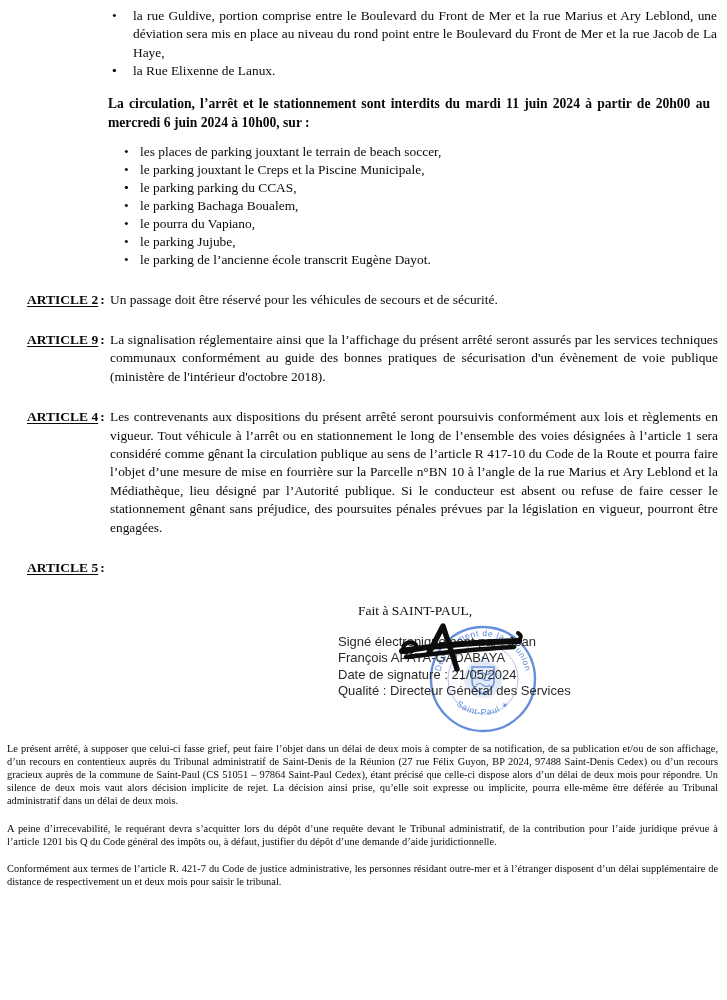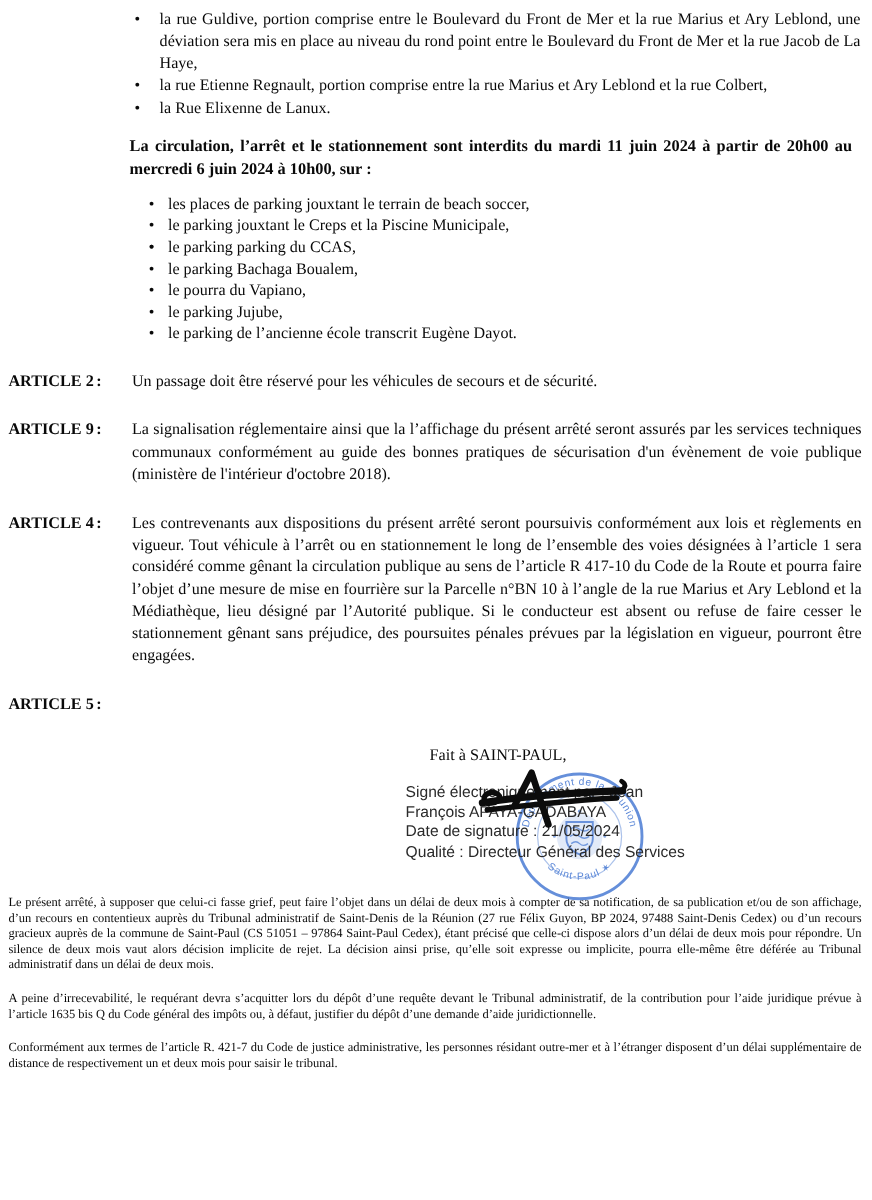--- a/index.html
+++ b/index.html
@@ -22,49 +22,48 @@
   }
 
   
   ul.list2{padding-left:133px;margin-top:11px;}
   ul.list2 li{position:relative;font-size:13.4px;line-height:18px;}
   ul.list2 .bullet{position:absolute;left:-16px;top:0;}
 
   
   .article{display:flex;margin-top:22px;}
   .article-label{flex:0 0 103px;font-weight:bold;font-size:13.5px;line-height:18.4px;white-space:nowrap;}
-  .article-label .u{text-underline-offset:2px;padding-right:2px;}
+  .article-label .u{text-decoration:underline;text-underline-offset:2px;padding-right:2px;margin-left:20px;}
   .article-body{flex:1;text-align:justify;font-size:13.4px;line-height:18.4px;}
 
   
   .fait{margin:24px 0 0 351px;font-size:13.5px;line-height:18px;}
   .sig-area{position:relative;margin:14px 0 0 331px;height:70px;}
   .sig-lines{position:relative;z-index:2;font-family:"Liberation Sans", sans-serif;font-size:13px;line-height:16.6px;color:#2a2a2a;}
   .stamp-svg{position:absolute;left:91px;top:-9px;z-index:1;}
   .scribble-svg{position:absolute;left:55px;top:-13px;z-index:3;}
 
   
-  .footer{margin-top:24px;}
+  .footer{margin-top:38px;}
   .footer p{margin:0;font-size:10.4px;line-height:13.1px;text-align:justify;}
   .footer p + p{margin-top:15px;}
   .footer p.p3{margin-top:14px;font-family:Liberation Serif, serif;}
 </style>
 </head>
 <body>
 
 <div class="page">
 
   <ul class="list list1">
     <li>
       <span class="bullet">•</span>
       <span>la rue Guldive, portion comprise entre le Boulevard du Front de Mer et la rue Marius et Ary Leblond, une déviation sera mis en place au niveau du rond point entre le Boulevard du Front de Mer et la rue Jacob de La Haye,</span>
     </li>
     <li>
       <span class="bullet">•</span>
-      <span>la rue Etienne Regnault, portion comprise entre la rue Marius et Ary Leblond et la rue Colbert,</span>
     </li>
     <li>
       <span class="bullet">•</span>
       <span>la Rue Elixenne de Lanux.</span>
     </li>
   </ul>
 
   <p class="heading-bold">La circulation, l’arrêt et le stationnement sont interdits du mardi 11 juin 2024 à partir de 20h00 au mercredi 6 juin 2024 à 10h00, sur :</p>
 
   <ul class="list list2">
@@ -164,17 +163,17 @@
         <path d="M 9,30 C 45,24 95,21 126,20" stroke-width="6"></path>
         <path d="M 13,36 C 55,31 100,27 121,26" stroke-width="4.5"></path>
         <path d="M 36,32 L 50,5 L 64,48" stroke-width="5.5"></path>
         <path d="M 121,21 c 7,-2 9,-6 4,-9" stroke-width="4"></path>
       </g>
     </svg>
   </div>
 
   <div class="footer">
     <p class="p1">Le présent arrêté, à supposer que celui-ci fasse grief, peut faire l’objet dans un délai de deux mois à compter de sa notification, de sa publication et/ou de son affichage, d’un recours en contentieux auprès du Tribunal administratif de Saint-Denis de la Réunion (27 rue Félix Guyon, BP 2024, 97488 Saint-Denis Cedex) ou d’un recours gracieux auprès de la commune de Saint-Paul (CS 51051 – 97864 Saint-Paul Cedex), étant précisé que celle-ci dispose alors d’un délai de deux mois pour répondre. Un silence de deux mois vaut alors décision implicite de rejet. La décision ainsi prise, qu’elle soit expresse ou implicite, pourra elle-même être déférée au Tribunal administratif dans un délai de deux mois.</p>
-    <p class="p2">A peine d’irrecevabilité, le requérant devra s’acquitter lors du dépôt d’une requête devant le Tribunal administratif, de la contribution pour l’aide juridique prévue à l’article 1635 bis Q du Code général des impôts ou, à défaut, justifier du dépôt d’une demande d’aide juridictionnelle.</p>
+    <p class="p2">A peine d’irrecevabilité, le requérant devra s’acquitter lors du dépôt d’une requête devant le Tribunal administratif, de la contribution pour l’aide juridique prévue à l’article 1201 bis Q du Code général des impôts ou, à défaut, justifier du dépôt d’une demande d’aide juridictionnelle.</p>
     <p class="p3">Conformément aux termes de l’article R. 421-7 du Code de justice administrative, les personnes résidant outre-mer et à l’étranger disposent d’un délai supplémentaire de distance de respectivement un et deux mois pour saisir le tribunal.</p>
   </div>
 
 </div>
 
 </body></html>

